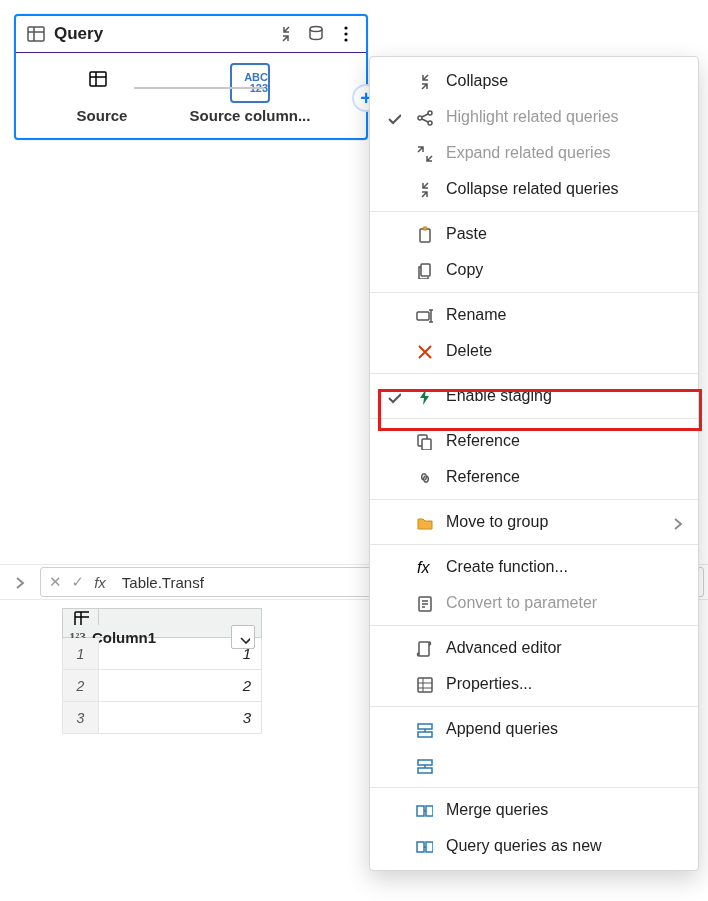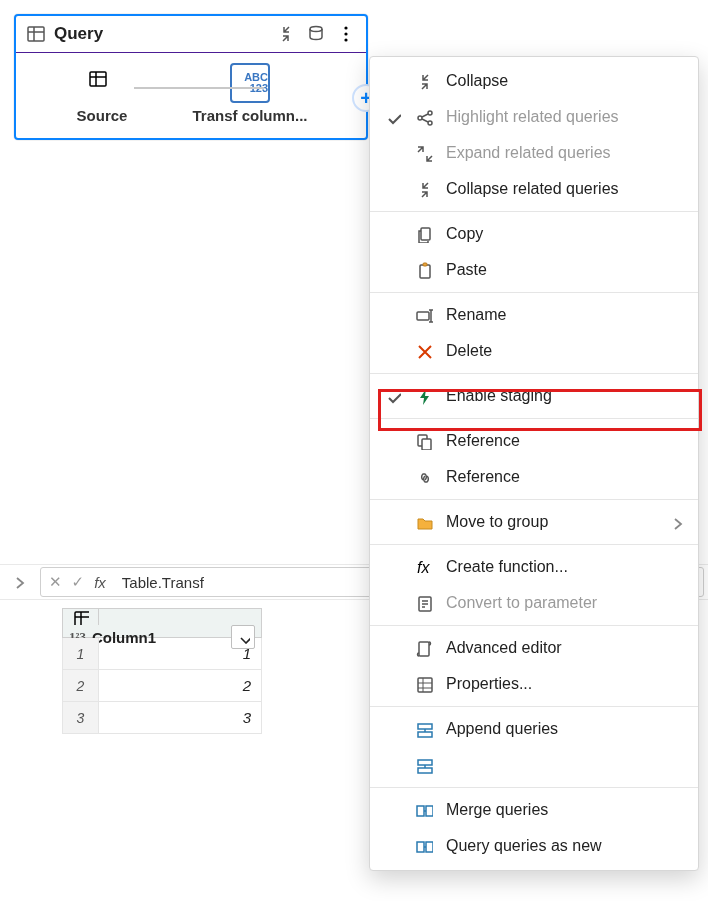--- a/index.html
+++ b/index.html
@@ -195,21 +195,21 @@
             <use href="#i-table"></use>
           </svg>
         </span>
       <span class="step-label">Source</span>
     </div>
     <div class="step">
       <div class="datatype">
         <span>ABC</span>
         <span>123</span>
       </div>
-      <span class="step-label">Transf column...</span>
+      <span class="step-label">Source column...</span>
     </div>
   </div>
   <div class="plus-badge">+</div>
 </div>
 
 <div class="formula-row">
   <span class="chev">
       <svg width="18" height="18">
         <use href="#i-chevr"></use>
       </svg>
@@ -295,33 +295,33 @@
           <use href="#i-collapse"></use>
         </svg>
       </span>
       <span class="lbl">Collapse related queries</span>
     </div>
     <div class="sep"></div>
     <div class="mi">
       <span class="lead"></span>
       <span class="ico">
         <svg width="18" height="18">
+          <use href="#i-paste"></use>
+        </svg>
+      </span>
+      <span class="lbl">Paste</span>
+    </div>
+    <div class="mi">
+      <span class="lead"></span>
+      <span class="ico">
+        <svg width="18" height="18">
           <use href="#i-copy"></use>
         </svg>
       </span>
       <span class="lbl">Copy</span>
-    </div>
-    <div class="mi">
-      <span class="lead"></span>
-      <span class="ico">
-        <svg width="18" height="18">
-          <use href="#i-paste"></use>
-        </svg>
-      </span>
-      <span class="lbl">Paste</span>
     </div>
     <div class="sep"></div>
     <div class="mi">
       <span class="lead"></span>
       <span class="ico">
         <svg width="18" height="18">
           <use href="#i-rename"></use>
         </svg>
       </span>
       <span class="lbl">Rename</span>

